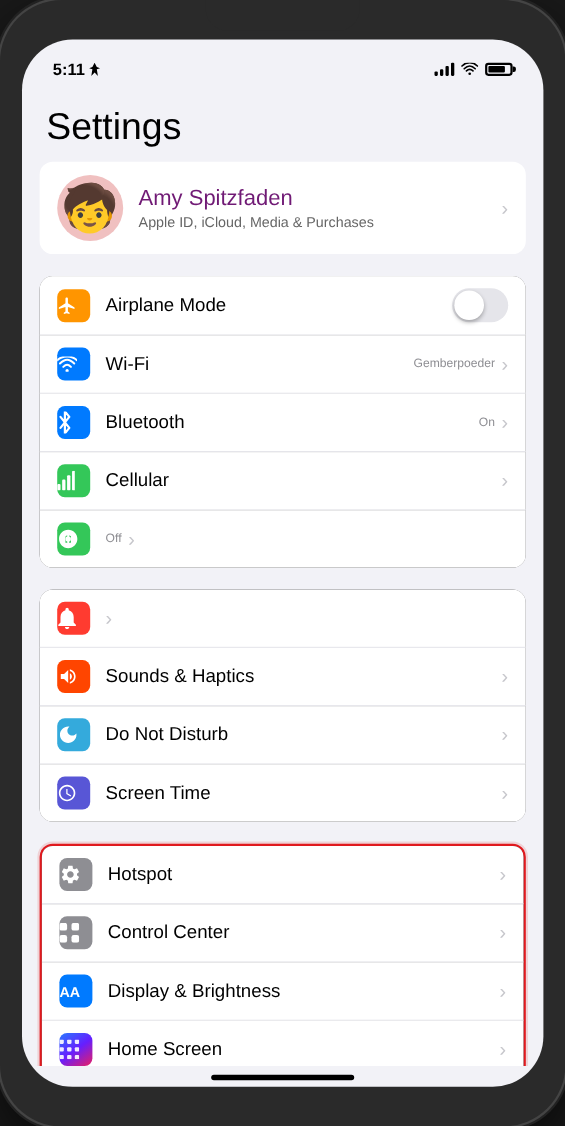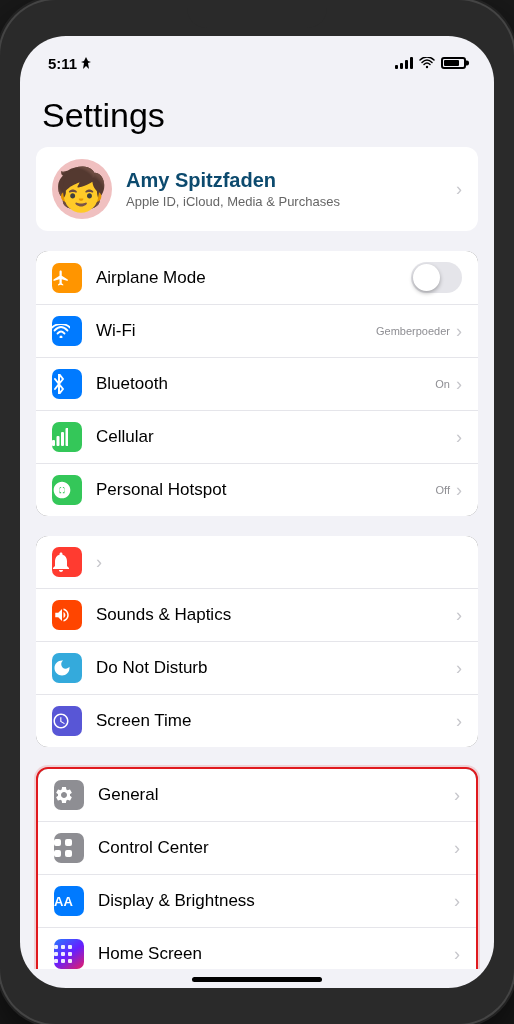--- a/index.html
+++ b/index.html
@@ -181,22 +181,22 @@
       justify-content: center;
       font-size: 36px;
     }
 
     .profile-info {
       flex: 1;
     }
 
     .profile-name {
       font-size: 20px;
-      font-weight: 700;
-      color: #0c4a6e;
+      font-weight: 400;
+      color: #701a75;
     }
 
     .profile-subtitle {
       font-size: 13px;
       color: #666;
       margin-top: 2px;
     }
 
     .chevron {
       color: #c7c7cc;
@@ -394,21 +394,20 @@
 
         <div class="settings-row">
           <div class="row-icon" style="background:#34c759;">
             <svg width="20" height="20" viewBox="0 0 24 24" fill="white">
               <path d="M12 2C6.48 2 2 6.48 2 12s4.48 10 10 10 10-4.48 10-10S17.52 2 12 2zm-1 14H9V8h2v8zm4 0h-2V8h2v8z" fill="white"></path>
               <circle cx="12" cy="12" r="3" fill="white"></circle>
               <path d="M7 12 Q7 7 12 7 Q17 7 17 12" stroke="white" stroke-width="2" fill="none"></path>
               <path d="M4 12 Q4 5 12 5 Q20 5 20 12" stroke="white" stroke-width="2" fill="none"></path>
             </svg>
           </div>
-          <span class="row-label">Personal Hotspot</span>
           <span class="row-value">Off</span>
           <span class="chevron">›</span>
         </div>
       </div>
 
       <div class="settings-group">
 
         <div class="settings-row">
           <div class="row-icon" style="background:#ff3b30;">
             <svg width="18" height="20" viewBox="0 0 18 20" fill="white">
@@ -451,21 +450,21 @@
       </div>
 
       <div class="settings-group highlighted">
 
         <div class="settings-row" style="background:#fff;">
           <div class="row-icon bg-gray">
             <svg width="20" height="20" viewBox="0 0 24 24" fill="white">
               <path d="M19.14,12.94c0.04-0.3,0.06-0.61,0.06-0.94c0-0.32-0.02-0.64-0.07-0.94l2.03-1.58c0.18-0.14,0.23-0.41,0.12-0.61 l-1.92-3.32c-0.12-0.22-0.37-0.29-0.59-0.22l-2.39,0.96c-0.5-0.38-1.03-0.7-1.62-0.94L14.4,2.81c-0.04-0.24-0.24-0.41-0.48-0.41 h-3.84c-0.24,0-0.43,0.17-0.47,0.41L9.25,5.35C8.66,5.59,8.12,5.92,7.63,6.29L5.24,5.33c-0.22-0.08-0.47,0-0.59,0.22L2.74,8.87 C2.62,9.08,2.66,9.34,2.86,9.48l2.03,1.58C4.84,11.36,4.8,11.69,4.8,12s0.02,0.64,0.07,0.94l-2.03,1.58 c-0.18,0.14-0.23,0.41-0.12,0.61l1.92,3.32c0.12,0.22,0.37,0.29,0.59,0.22l2.39-0.96c0.5,0.38,1.03,0.7,1.62,0.94l0.36,2.54 c0.05,0.24,0.24,0.41,0.48,0.41h3.84c0.24,0,0.44-0.17,0.47-0.41l0.36-2.54c0.59-0.24,1.13-0.56,1.62-0.94l2.39,0.96 c0.22,0.08,0.47,0,0.59-0.22l1.92-3.32c0.12-0.22,0.07-0.47-0.12-0.61L19.14,12.94z M12,15.6c-1.98,0-3.6-1.62-3.6-3.6 s1.62-3.6,3.6-3.6s3.6,1.62,3.6,3.6S13.98,15.6,12,15.6z" fill="white"></path>
             </svg>
           </div>
-          <span class="row-label">General</span>
+          <span class="row-label">Hotspot</span>
           <span class="chevron">›</span>
         </div>
 
         <div class="settings-row">
           <div class="row-icon bg-gray">
             <svg width="18" height="18" viewBox="0 0 18 18" fill="white">
               <rect x="0" y="0" width="7" height="7" rx="2" fill="white"></rect>
               <rect x="11" y="0" width="7" height="7" rx="2" fill="white"></rect>
               <rect x="0" y="11" width="7" height="7" rx="2" fill="white"></rect>
               <rect x="11" y="11" width="7" height="7" rx="2" fill="white"></rect>

